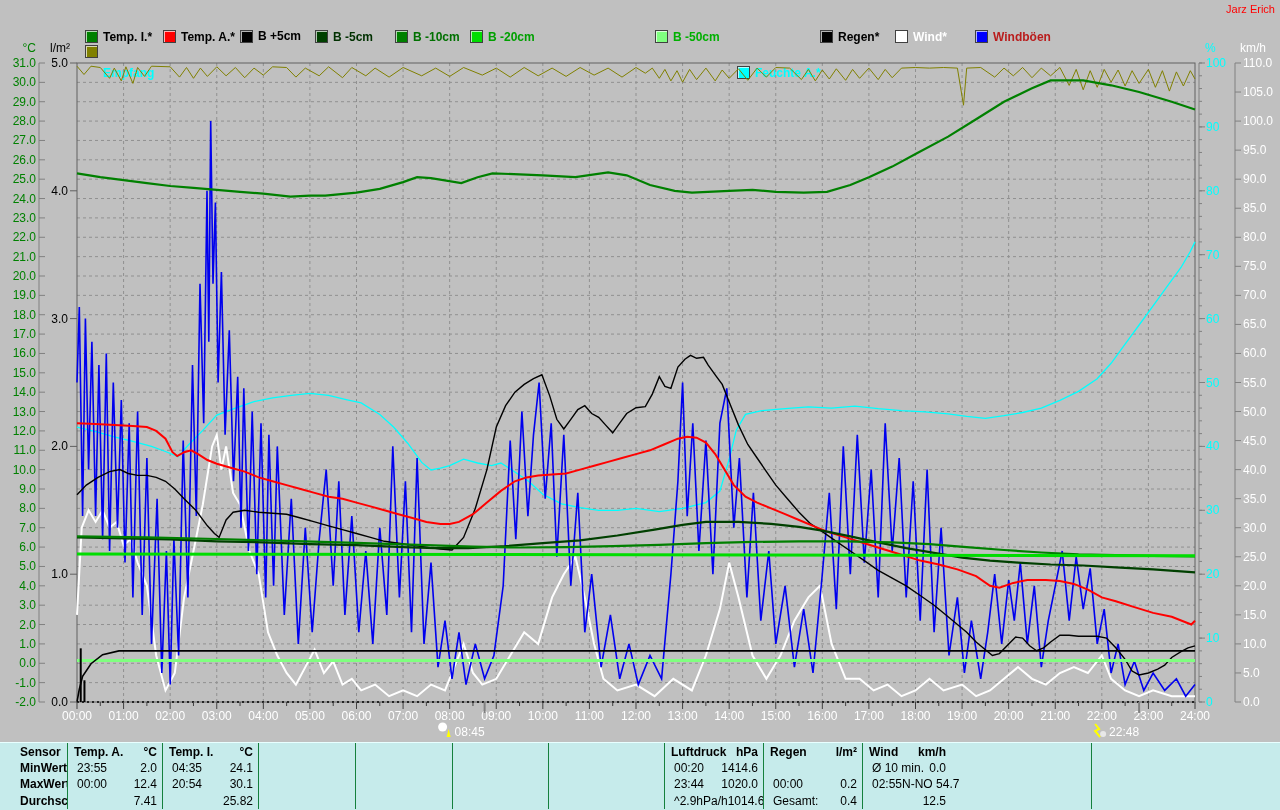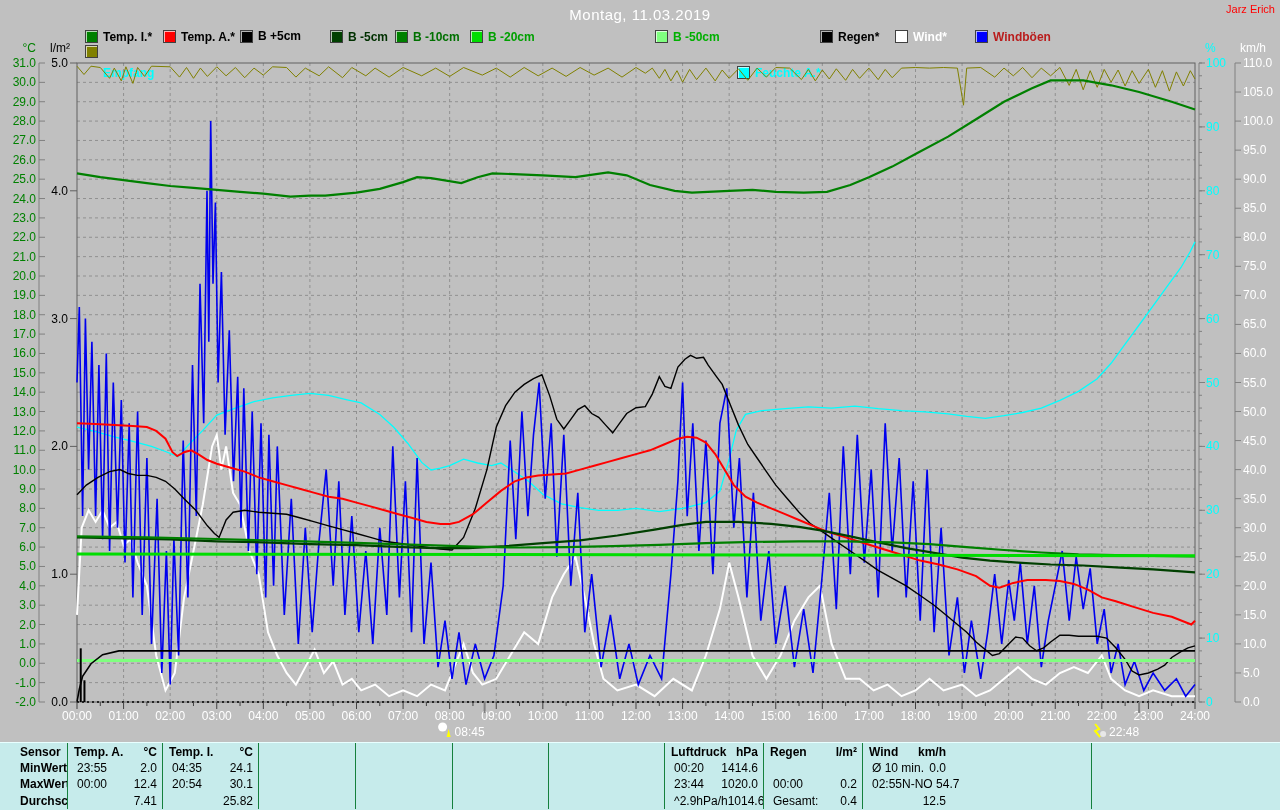--- a/index.html
+++ b/index.html
@@ -23,36 +23,35 @@
   .t-cell .rt{padding-right:5px;text-align:right;}
   .t-cell.hdr .lt{font-weight:bold;padding-left:6px;}
   .t-cell.hdr .rt{font-weight:bold;}
   .t-cell.windcol{justify-content:flex-start;}
   .t-cell.windcol .inner{width:88px;display:flex;justify-content:space-between;}
 </style>
 </head>
 <body>
 
 <div id="app">
-  <div id="title">Montag, 11.03.2019</div>
   <div id="author">Jarz Erich</div>
   <div id="legend">
       <div class="legend-item" style="left: 85px; top: 30px;">
         <span class="legend-swatch" style="background: rgb(0, 128, 0);"></span>
         <span style="color: rgb(0, 0, 0);">Temp. I.*</span>
       </div>
       <div class="legend-item" style="left: 163px; top: 30px;">
         <span class="legend-swatch" style="background: rgb(255, 0, 0);"></span>
         <span style="color: rgb(0, 0, 0);">Temp. A.*</span>
       </div>
       <div class="legend-item" style="left: 240px; top: 30px; align-items: flex-end;">
         <span class="legend-swatch" style="background: rgb(0, 0, 0);"></span>
         <span style="color: rgb(0, 0, 0);">B +5cm</span>
       </div>
-      <div class="legend-item" style="left: 330px; top: 30px;">
+      <div class="legend-item" style="left: 315px; top: 30px;">
         <span class="legend-swatch" style="background: rgb(0, 64, 0);"></span>
         <span style="color: rgb(0, 48, 0);">B -5cm</span>
       </div>
       <div class="legend-item" style="left: 395px; top: 30px;">
         <span class="legend-swatch" style="background: rgb(0, 128, 0);"></span>
         <span style="color: rgb(0, 112, 0);">B -10cm</span>
       </div>
       <div class="legend-item" style="left: 470px; top: 30px;">
         <span class="legend-swatch" style="background: rgb(0, 221, 0);"></span>
         <span style="color: rgb(0, 160, 0);">B -20cm</span>

